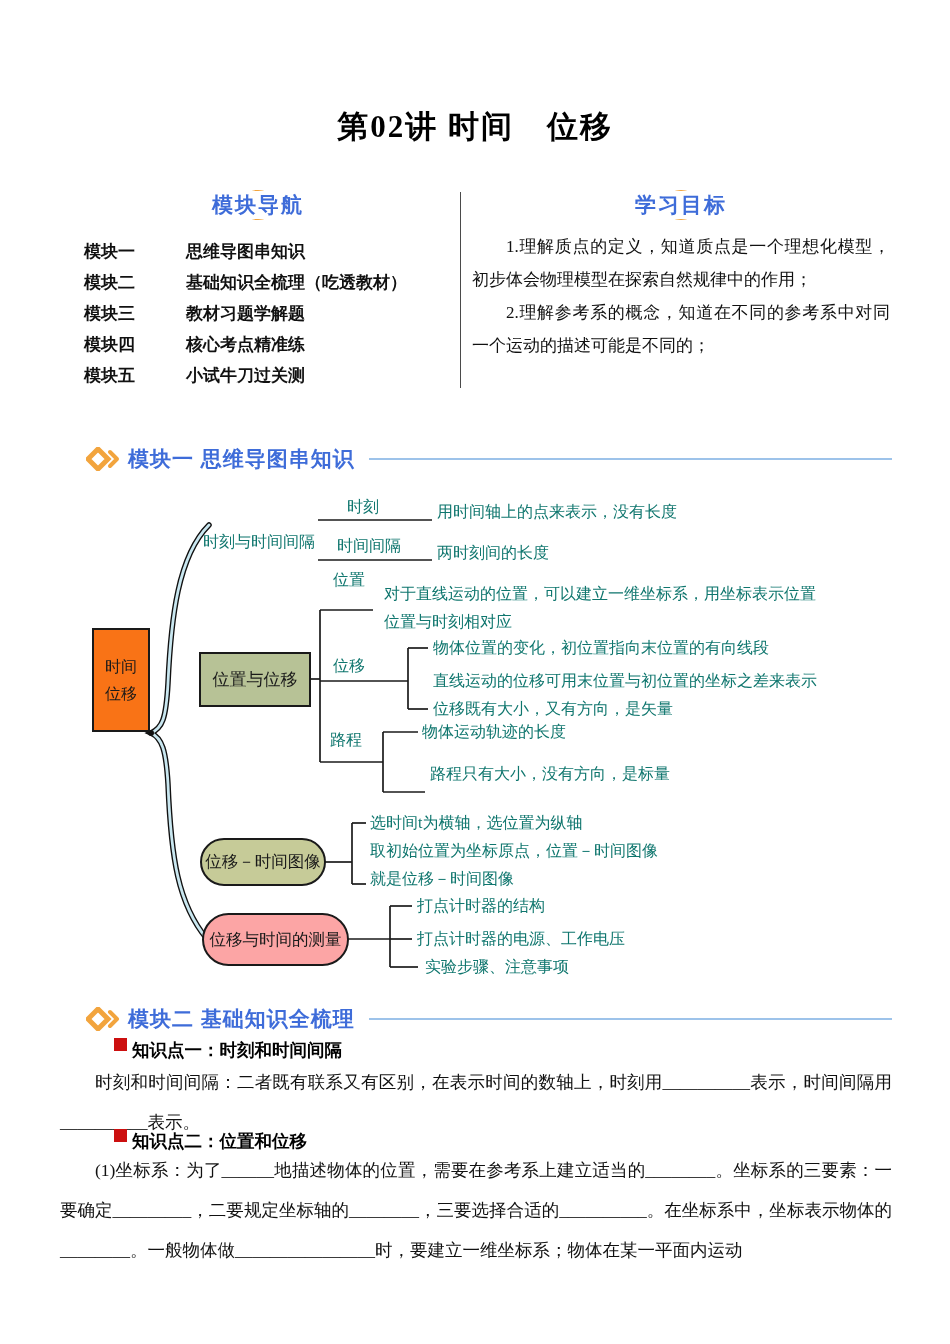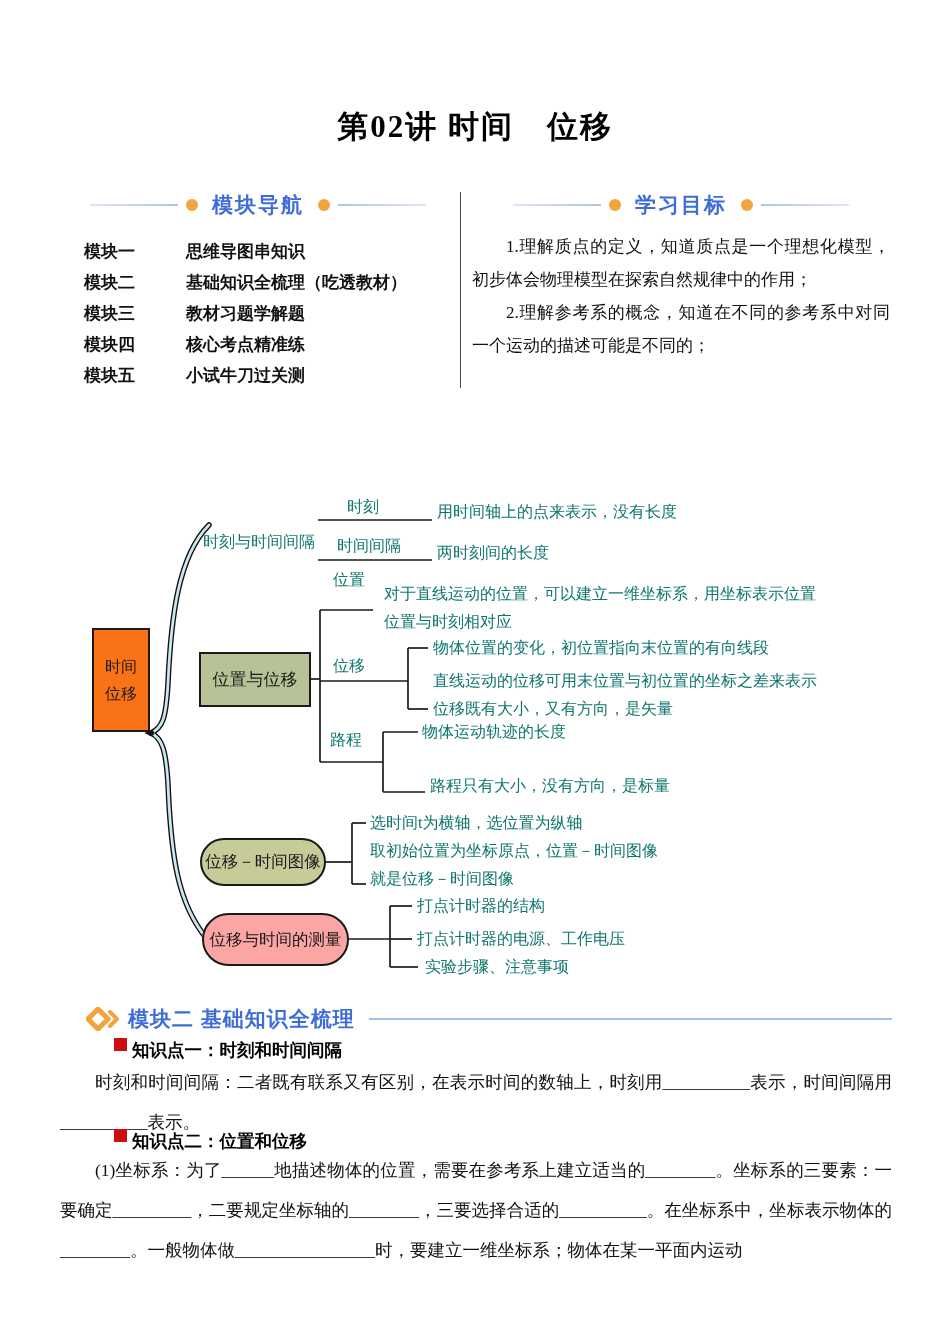--- a/index.html
+++ b/index.html
@@ -11,21 +11,21 @@
   }
   .doc-title {
     position:absolute; top:106px; left:0; width:100%;
     text-align:center; font-size:31px; font-weight:bold; letter-spacing:2px;
     color:#000;
   }
   
   .panel-left  { position:absolute; top:190px; left:60px;  width:396px; }
   .panel-right { position:absolute; top:190px; left:472px; width:418px; }
   .vdivider { position:absolute; top:192px; left:460px; width:1px; height:196px; background:#4a4a4a; }
-  .deco-header { display:flex; align-items:center; justify-content:center; height:30px; }
+  .deco-header { display:flex; align-items:center; justify-content:center; height:30px;flex-direction:column; }
   .deco-line { width:88px; height:2px; background:linear-gradient(to right,#dfe6f2,#b3c3e2); }
   .deco-line.rt { background:linear-gradient(to left,#dfe6f2,#b3c3e2); }
   .deco-dot { width:12px; height:12px; border-radius:50%; background:#f2a43d; margin:0 8px; }
   .deco-title {
     font-family:"Liberation Sans","DejaVu Sans",sans-serif;
     font-weight:bold; font-size:21px; color:#3e6cd9; letter-spacing:2px; margin:0 6px;
   }
   .nav-list { margin-top:16px; padding-left:24px; }
   .nav-item {
     font-family:"Liberation Sans","DejaVu Sans",sans-serif;
@@ -126,20 +126,28 @@
       <span class="deco-title">学习目标</span>
       <span class="deco-dot"></span>
       <span class="deco-line rt"></span>
     </div>
     <div class="obj-body">
       <p>1.理解质点的定义，知道质点是一个理想化模型，初步体会物理模型在探索自然规律中的作用；</p>
       <p>2.理解参考系的概念，知道在不同的参考系中对同一个运动的描述可能是不同的；</p>
     </div>
   </div>
 
+  <div class="sec-header" style="top:444px;">
+    <svg class="sec-icon" width="34" height="24" viewBox="0 0 34 24">
+      <path d="M12,2 L22,12 L12,22 L2,12 Z" fill="#ffffff" stroke="#f2a43d" stroke-width="5"></path>
+      <path d="M24,5 L31,12 L24,19" fill="none" stroke="#f2a43d" stroke-width="4" stroke-linecap="round" stroke-linejoin="round"></path>
+    </svg>
+    <span class="sec-title">模块一 思维导图串知识</span>
+    <span class="sec-rule"></span>
+  </div>
 
   <div class="mindmap">
     <svg class="lines" width="950" height="524" viewBox="0 0 950 524">
       <g stroke="#1a1a1a" stroke-width="1.7" fill="none">
 
         <path d="M318,40 H432"></path>
         <path d="M318,80 H432"></path>
 
         <path d="M320,130 V282"></path>
         <path d="M320,130 H373"></path>
@@ -192,21 +200,21 @@
 
     <div class="mm-t" style="left:333px; top:90px;">位置</div>
     <div class="mm-t" style="left:384px; top:104px;">对于直线运动的位置，可以建立一维坐标系，用坐标表示位置</div>
     <div class="mm-t" style="left:384px; top:132px;">位置与时刻相对应</div>
     <div class="mm-t" style="left:333px; top:176px;">位移</div>
     <div class="mm-t" style="left:433px; top:158px;">物体位置的变化，初位置指向末位置的有向线段</div>
     <div class="mm-t" style="left:433px; top:191px;">直线运动的位移可用末位置与初位置的坐标之差来表示</div>
     <div class="mm-t" style="left:433px; top:219px;">位移既有大小，又有方向，是矢量</div>
     <div class="mm-t" style="left:330px; top:250px;">路程</div>
     <div class="mm-t" style="left:422px; top:242px;">物体运动轨迹的长度</div>
-    <div class="mm-t" style="left:430px; top:296px;">路程只有大小，没有方向，是标量</div>
+    <div class="mm-t" style="left:430px; top:284px;">路程只有大小，没有方向，是标量</div>
 
     <div class="mm-t" style="left:370px; top:333px;">选时间t为横轴，选位置为纵轴</div>
     <div class="mm-t" style="left:370px; top:361px;">取初始位置为坐标原点，位置－时间图像</div>
     <div class="mm-t" style="left:370px; top:389px;">就是位移－时间图像</div>
 
     <div class="mm-t" style="left:417px; top:416px;">打点计时器的结构</div>
     <div class="mm-t" style="left:417px; top:449px;">打点计时器的电源、工作电压</div>
     <div class="mm-t" style="left:425px; top:477px;">实验步骤、注意事项</div>
   </div>
 

